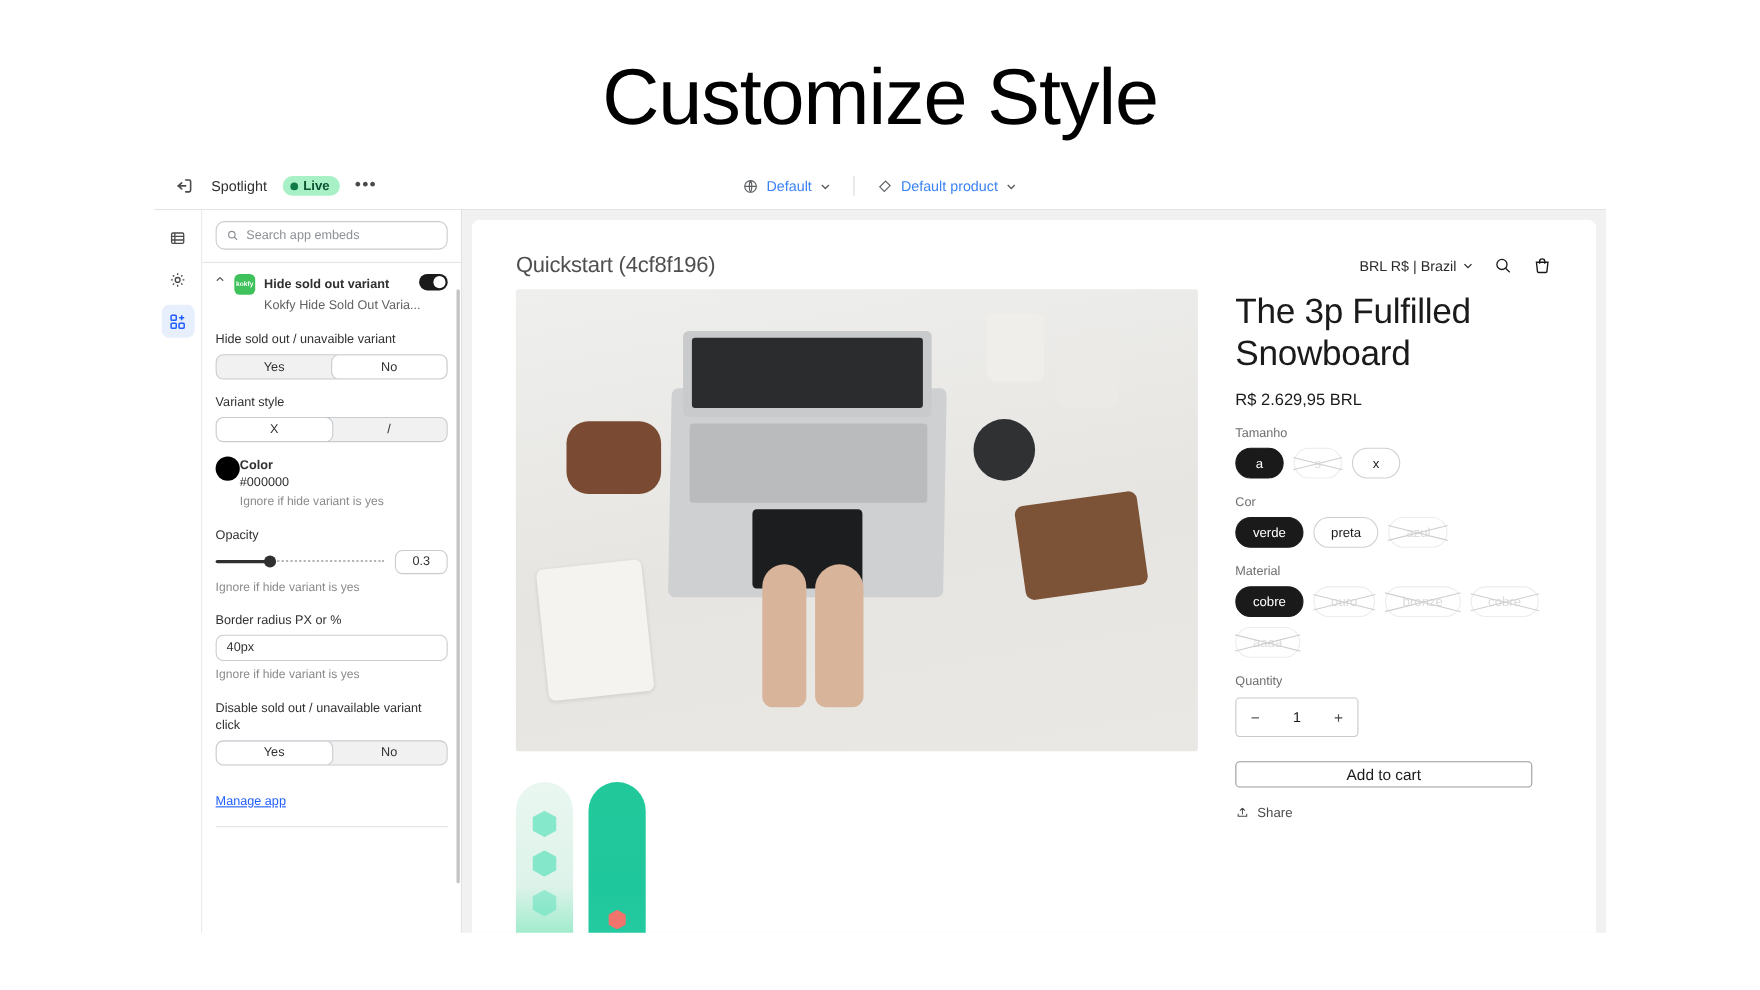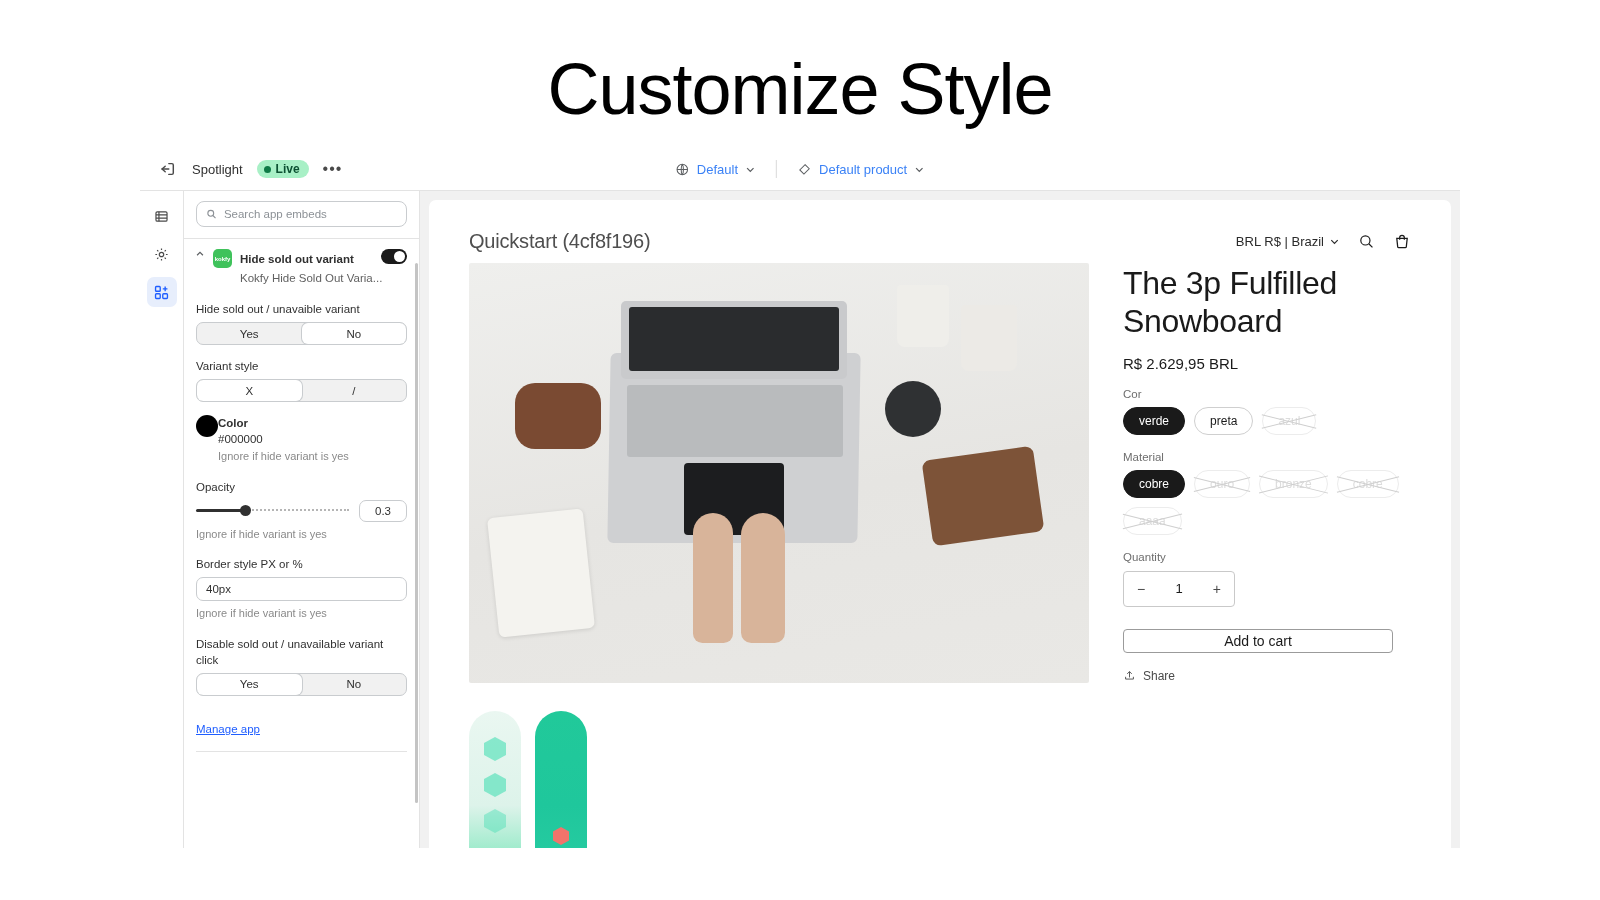--- a/index.html
+++ b/index.html
@@ -403,21 +403,21 @@
           <div class="slider-row">
             <span class="slider">
               <span class="slider-track-fill"></span>
               <span class="slider-track-rest"></span>
               <span class="slider-knob"></span>
             </span>
             <input class="num-input" value="0.3" style="">
           </div>
           <div class="helper" style="margin-bottom:14px">Ignore if hide variant is yes</div>
 
-          <div class="field-label">Border style PX or %</div>
+          <div class="field-label">Border radius PX or %</div>
           <input class="text-input" value="40px" style="">
           <div class="helper" style="margin-bottom:14px">Ignore if hide variant is yes</div>
 
           <div class="field-label">Disable sold out / unavailable variant click</div>
           <div class="seg">
             <div class="seg-opt sel">Yes</div>
             <div class="seg-opt">No</div>
           </div>
 
           <a class="manage-link">Manage app</a>
@@ -480,20 +480,28 @@
               <div class="board board-b">
                 <span class="hex-dot" style="top:116px"></span>
               </div>
             </div>
           </div>
 
           <div class="sf-info">
             <div class="pr-title">The 3p Fulfilled Snowboard</div>
             <div class="pr-price">R$ 2.629,95 BRL</div>
 
+            <div>
+              <div class="opt-label">Tamanho</div>
+              <div class="opt-row">
+                <span class="pill sel">a</span>
+                <span class="pill out">s</span>
+                <span class="pill">x</span>
+              </div>
+            </div>
 
             <div>
               <div class="opt-label">Cor</div>
               <div class="opt-row">
                 <span class="pill sel">verde</span>
                 <span class="pill">preta</span>
                 <span class="pill out">azul</span>
               </div>
             </div>
 

